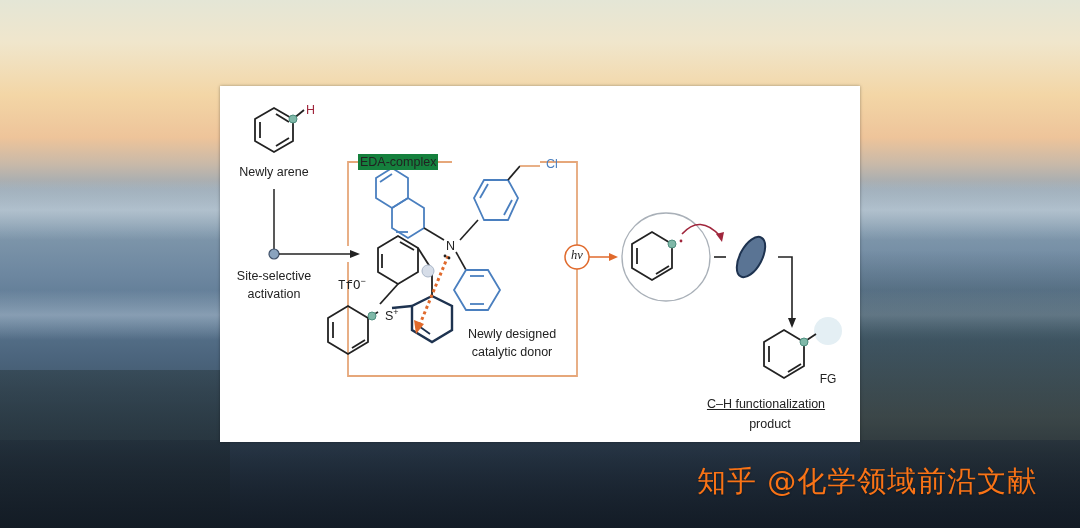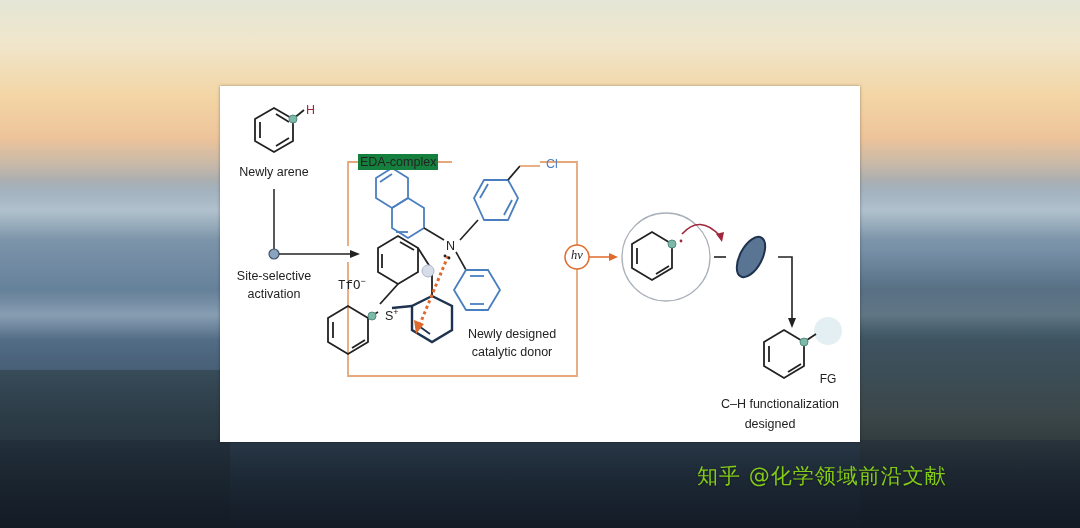--- a/index.html
+++ b/index.html
@@ -31,21 +31,21 @@
     position:absolute; left:220px; top:86px; width:640px; height:356px;
     background:#ffffff; box-shadow:0 0 3px rgba(0,0,0,.35);
   }
   .card svg { position:absolute; left:0; top:0; }
   .lbl { position:absolute; font-size:12.5px; color:#222; line-height:16px; text-align:center; white-space:nowrap; }
   .lbl-l { text-align:left; }
   .blue { color:#4a7fbf; }
 
   .watermark {
     position:absolute; left:697px; top:462px;
-    font-size:21px; color:#84cc16; letter-spacing:1px;
+    font-size:29px; color:#f97316; letter-spacing:1px;
     font-family:"DejaVu Sans", sans-serif; white-space:nowrap;
     text-shadow:0 1px 2px rgba(0,0,0,.4);
   }
 </style>
 </head>
 <body>
 
 <div class="bg"></div>
 <div class="haze1"></div>
 <div class="haze2"></div>
@@ -167,17 +167,17 @@
   <div class="lbl" style="left:4px;top:200px;width:100px;text-align:center;">activation</div>
   <div class="lbl lbl-l" style="left:138px;top:68px;background:#15803d;padding:0 2px;">EDA-complex</div>
   <div class="lbl lbl-l blue" style="left:326px;top:70px;">Cl</div>
   <div class="lbl lbl-l" style="left:226px;top:152px;">N</div>
   <div class="lbl lbl-l" style="left:118px;top:188px;font-family:Liberation Mono, monospace;"><span>TfO</span><sup style="font-size:9px">−</sup></div>
   <div class="lbl lbl-l" style="left:165px;top:218px;"><span>S</span><sup style="font-size:9px">+</sup></div>
   <div class="lbl" style="left:232px;top:240px;width:120px;">Newly designed</div>
   <div class="lbl" style="left:232px;top:258px;width:120px;text-align:center;">catalytic donor</div>
   <div class="lbl" style="left:345px;top:161px;width:24px;font-style:italic;font-family:'Liberation Serif',serif;">hν</div>
   <div class="lbl" style="left:596px;top:237px;width:24px;font-size:12px;margin-top:48px;">FG</div>
-  <div class="lbl" style="left:480px;top:310px;width:160px;">C–H functionalization</div>
-  <div class="lbl" style="left:470px;top:330px;width:160px;">designed</div>
+  <div class="lbl" style="left:466px;top:310px;width:160px;text-decoration:underline;">C–H functionalization</div>
+  <div class="lbl" style="left:470px;top:330px;width:160px;">product</div>
 </div>
 
 <div class="watermark">知乎 @化学领域前沿文献</div>
 
 </body></html>

